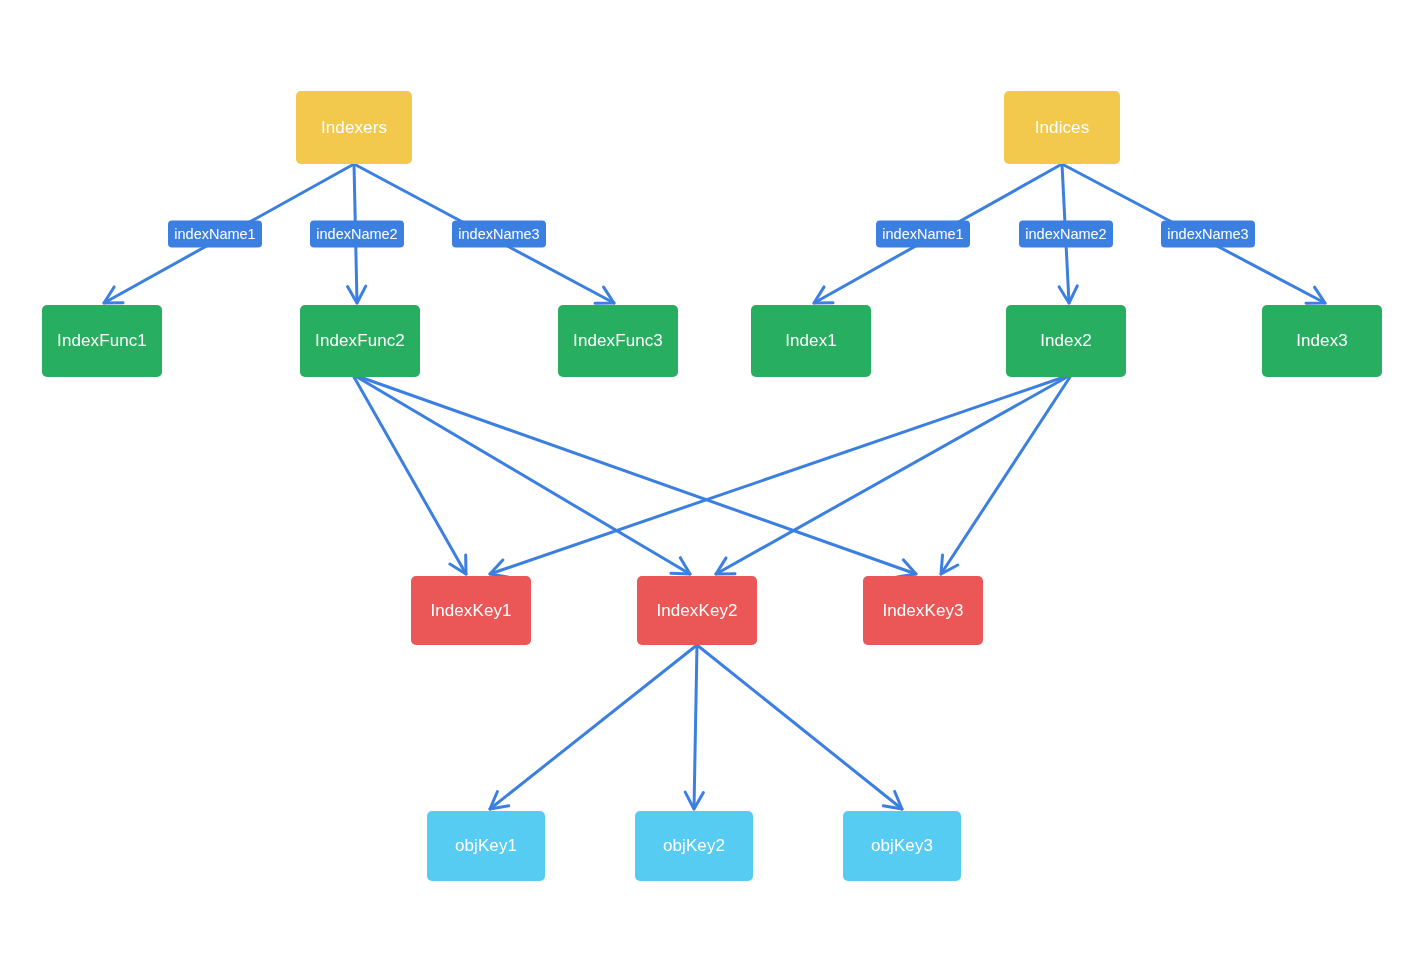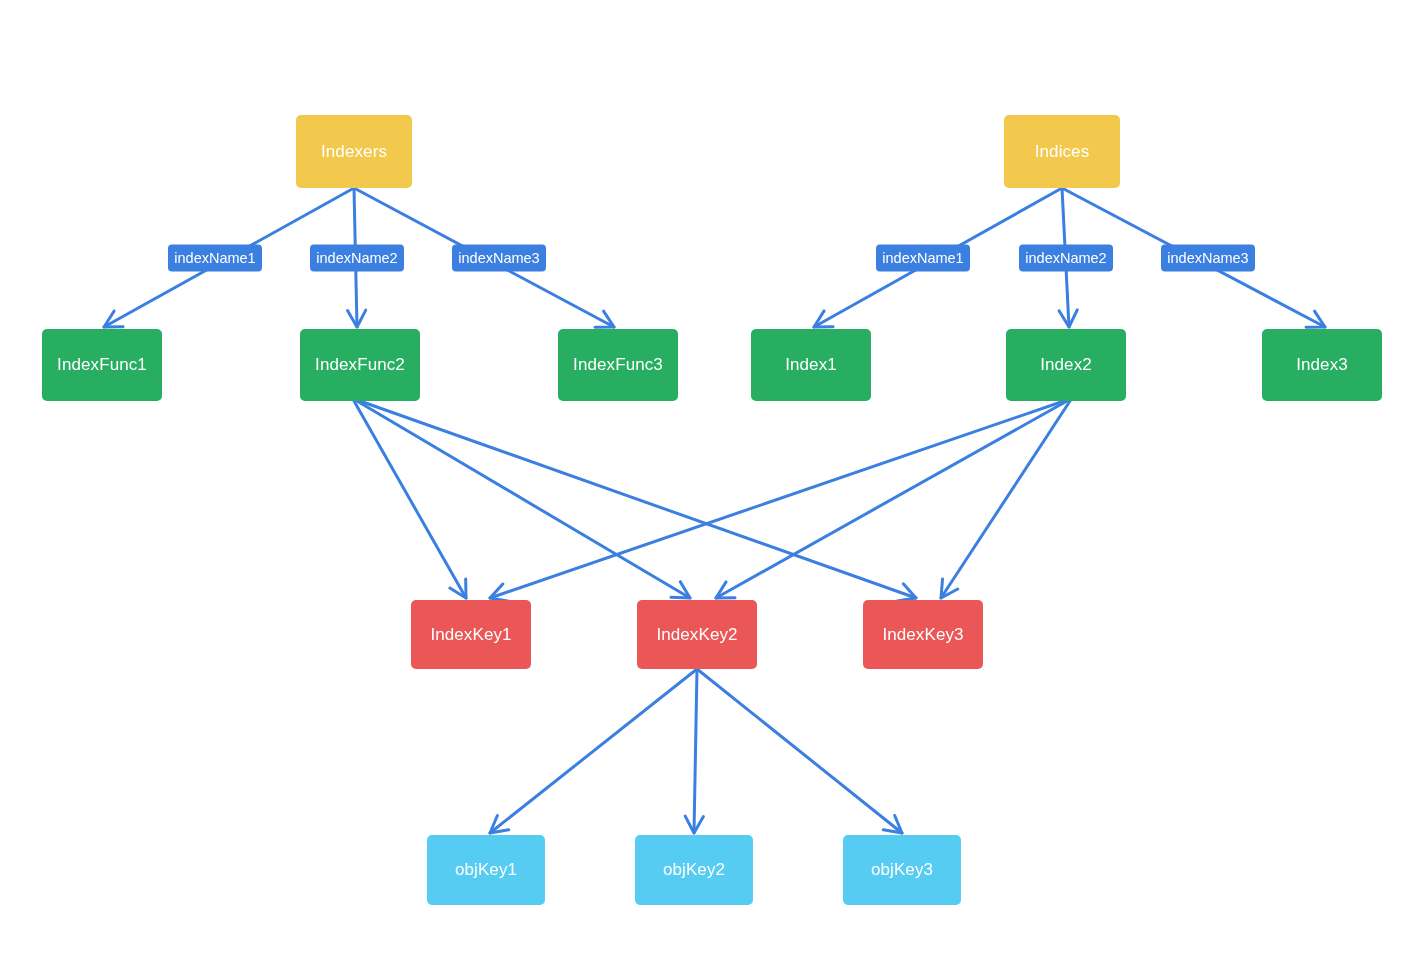--- a/index.html
+++ b/index.html
@@ -11,21 +11,20 @@
     width: 1426px;
     height: 974px;
     overflow: hidden;
     font-family: "Liberation Sans", sans-serif;
   }
   #diagram-root {
     position: relative;
     width: 1426px;
     height: 738px;
     background: #ffffff;
-    margin-top: 24px;
   }
   #diagram-svg {
     position: absolute;
     top: 0;
     left: 0;
     width: 1426px;
     height: 974px;
     display: block;
   }
   .node-rect {

